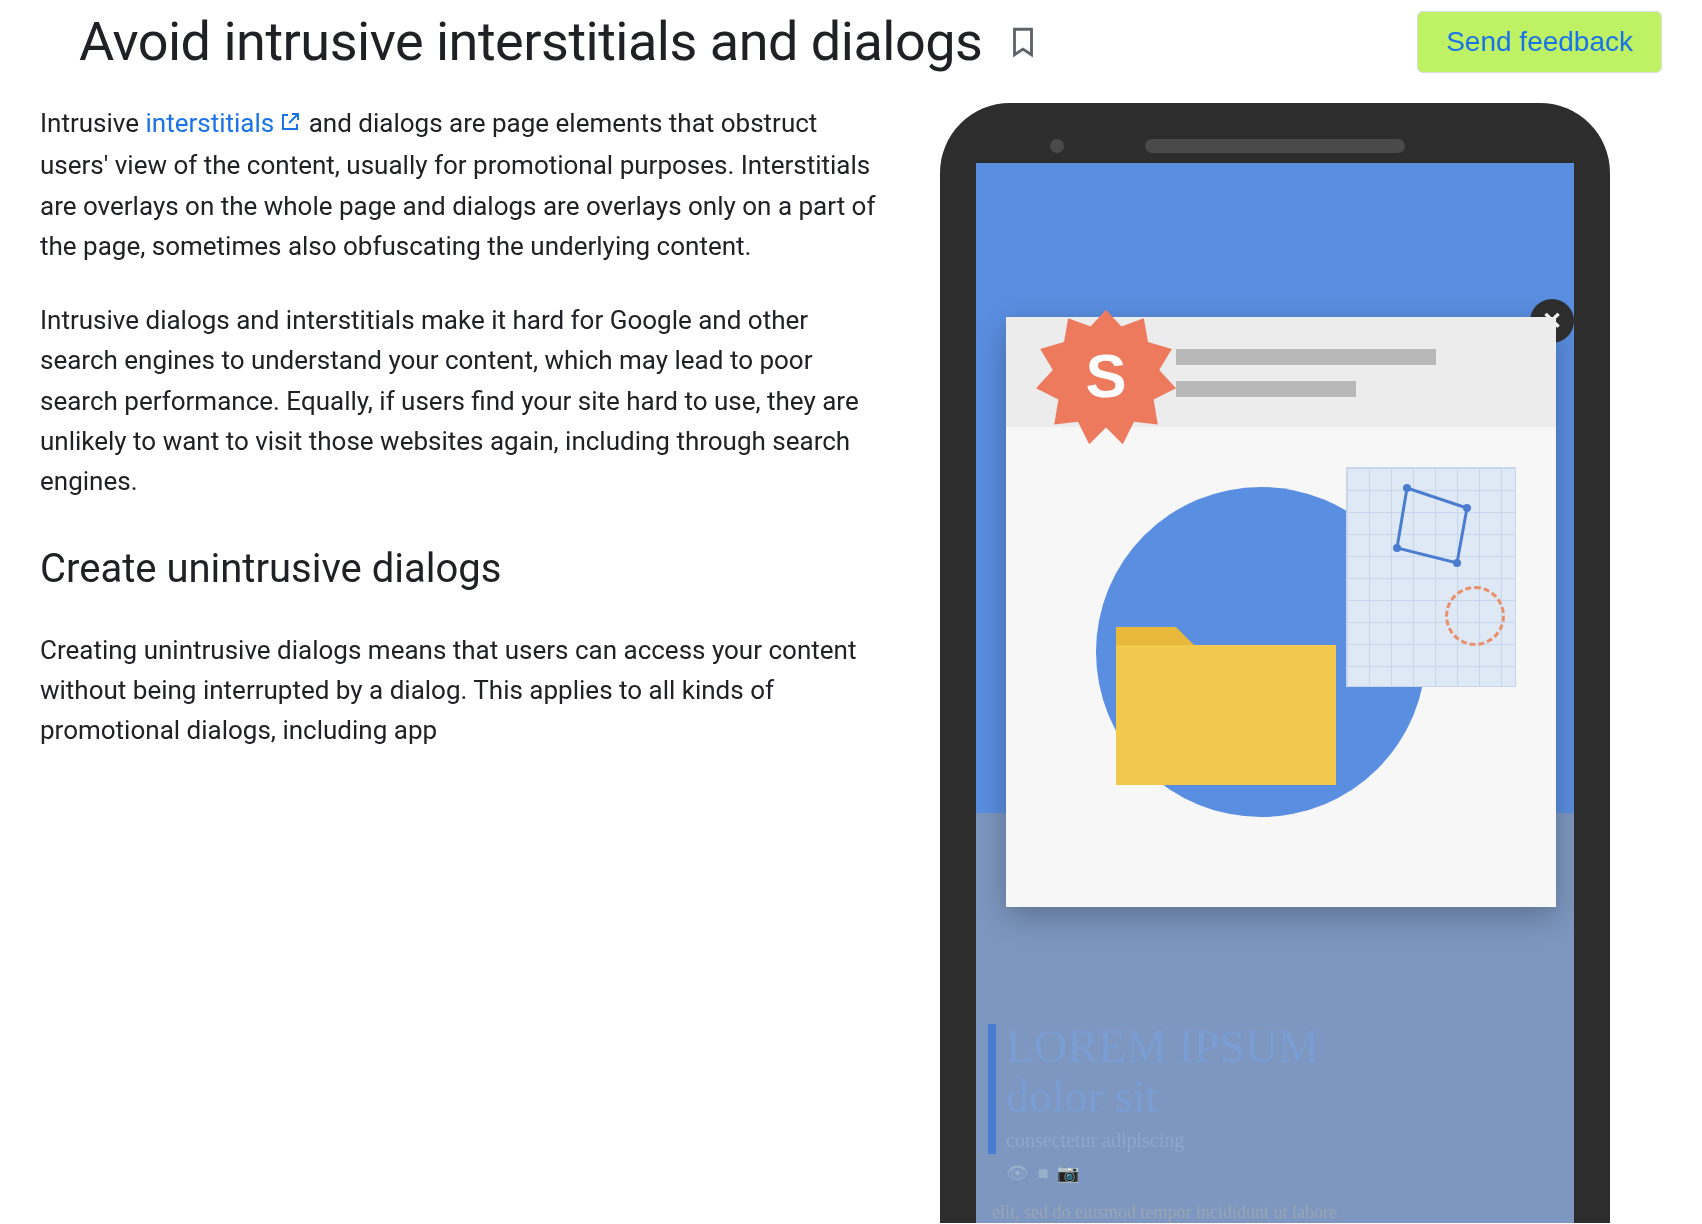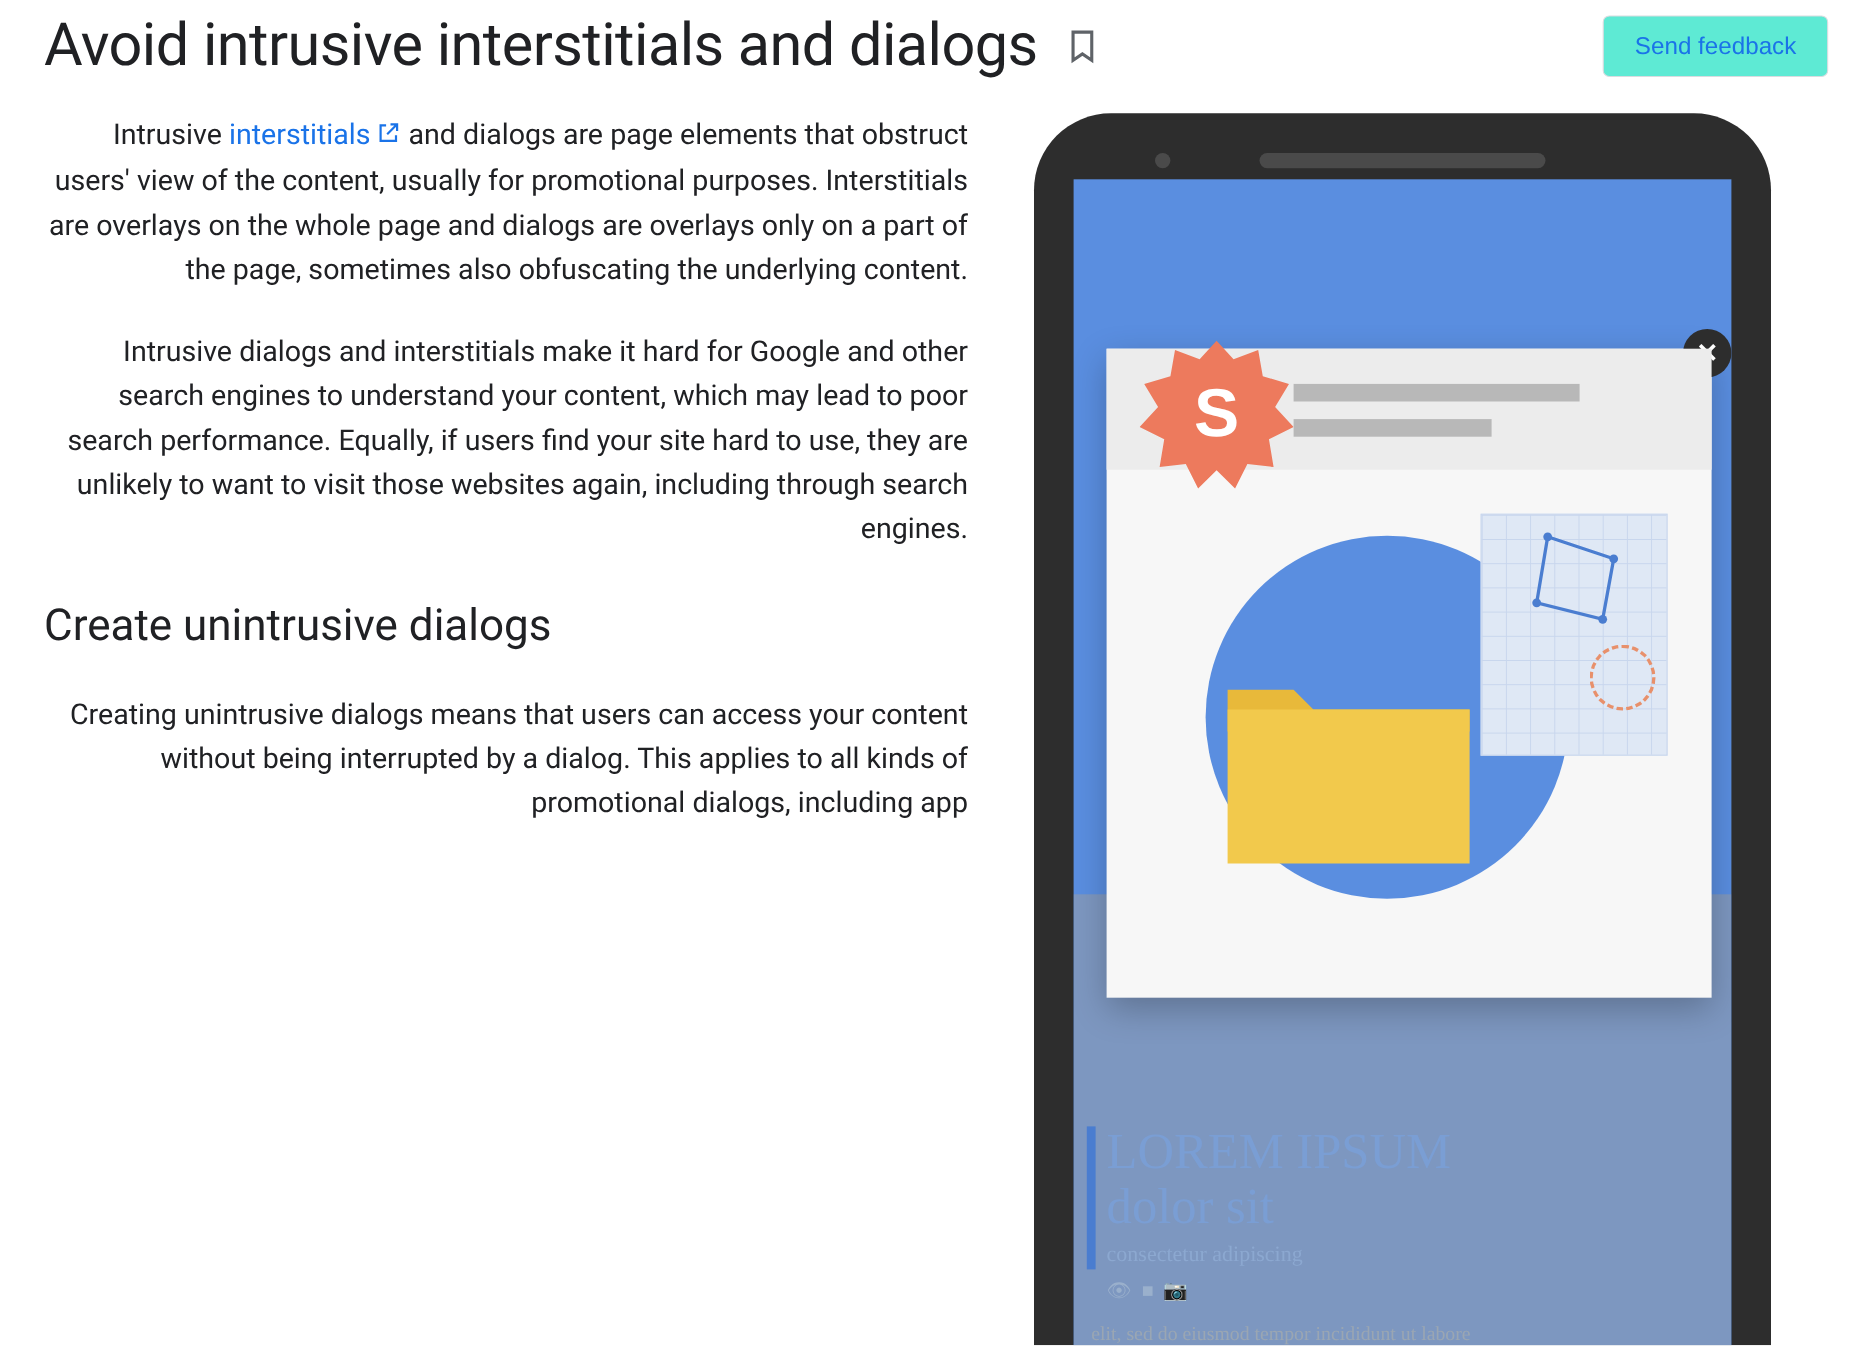--- a/index.html
+++ b/index.html
@@ -9,55 +9,56 @@
     background: #fff;
     padding: 10px 40px 0 40px;
     width: 1702px;
     overflow: hidden;
   }
   .header-row {
     display: flex;
     align-items: center;
     justify-content: space-between;
     margin-bottom: 30px;
+    margin-left: 39px;
   }
   .title-group {
     display: flex;
     align-items: center;
     gap: 24px;
   }
   h1 {
     font-size: 54px;
     font-weight: 400;
     letter-spacing: -0.5px;
     color: #202124;
   }
   .bookmark-icon svg { width: 34px; height: 34px; display: block; }
   .feedback-btn {
     border: 1px solid #dadce0;
-    background: #5eead4;
+    background: #bef264;
     color: #1a73e8;
-    font-size: 22px;
+    font-size: 28px;
     padding: 14px 28px;
     border-radius: 6px;
     font-weight: 500;
     cursor: pointer;
   }
   .content-row {
     display: flex;
     gap: 60px;
     align-items: flex-start;
   }
   .text-col {
     flex: 0 0 840px;
     font-size: 26px;
     line-height: 1.55;
     color: #202124;
   }
-  .text-col p { margin-bottom: 34px; text-align: right; }
+  .text-col p { margin-bottom: 34px; }
   .text-col a { color: #1a73e8; text-decoration: none; }
   .ext-icon { display: inline-block; vertical-align: -2px; margin-left: 4px; }
   .ext-icon svg { width: 24px; height: 24px; }
   h2 {
     font-size: 40px;
     font-weight: 400;
     color: #202124;
     margin-top: 36px;
     margin-bottom: 30px;
   }

